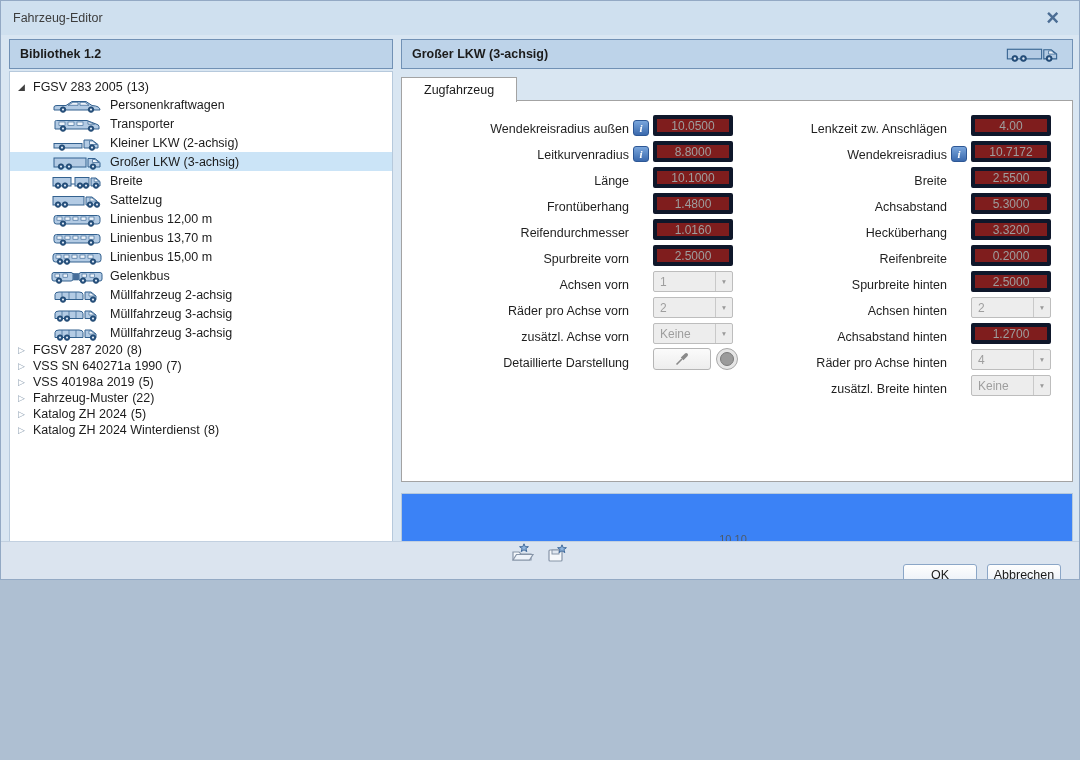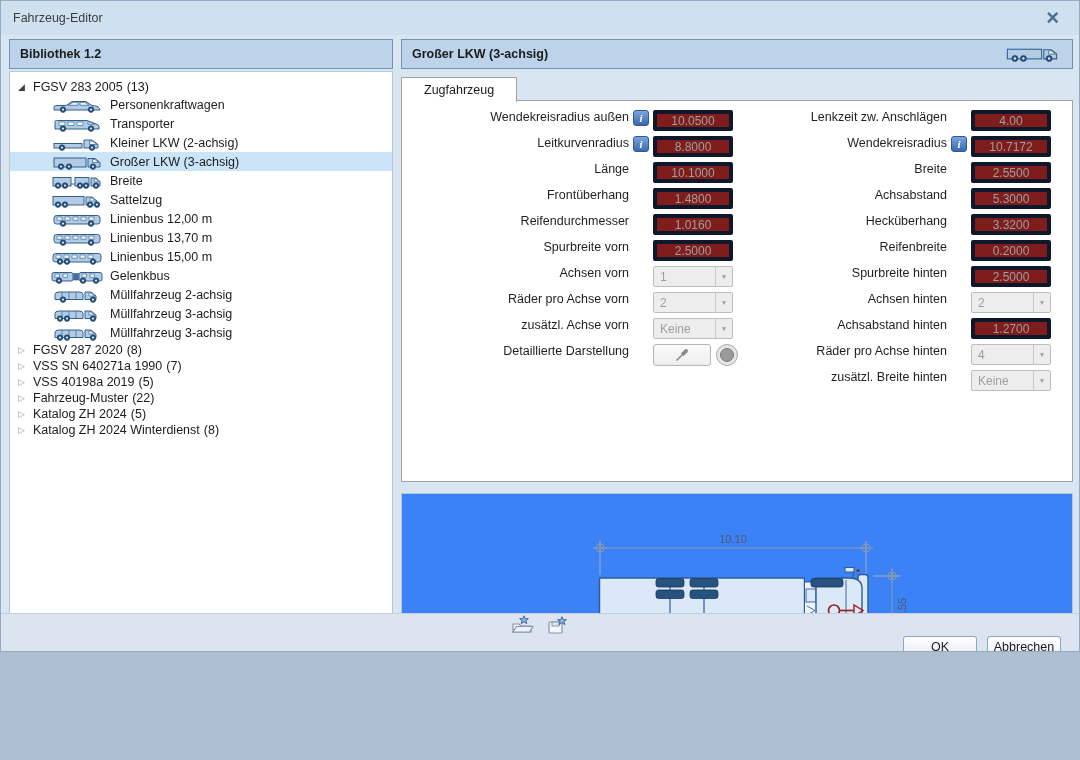--- a/index.html
+++ b/index.html
@@ -1,16 +1,16 @@
 <!DOCTYPE html>
 <html><head>
 <meta charset="utf-8">
 <style>
   html,body{margin:0;padding:0;background:#aebfd2;}
-  .dialog{position:relative;width:1080px;height:652px;background:#d9e6f2;border:1px solid #93a9c4;
+  .dialog{position:relative;width:1080px;height:580px;background:#d9e6f2;border:1px solid #93a9c4;
           box-sizing:border-box;font-family:"Liberation Sans",sans-serif;overflow:hidden;}
   
   .titlebar{position:absolute;left:0;top:0;right:0;height:34px;background:#cfe0ef;display:flex;align-items:center;padding:0 12px;box-sizing:border-box;}
   .title{font-size:12.5px;color:#3c3c3c;flex:1;}
   .close{color:#4b6d94;font-size:22px;font-weight:bold;line-height:1;margin-right:8px;cursor:pointer;}
   
   .panel-header{position:absolute;height:30px;background:#bdd3e9;border:1px solid #7191b5;box-sizing:border-box;
                 display:flex;align-items:center;padding:0 10px;font-size:12.5px;font-weight:bold;color:#1b1b1b;}
   #lib-header{left:8px;top:38px;width:384px;}
   #veh-header{left:400px;top:38px;width:672px;}
@@ -28,21 +28,21 @@
   .tcount{font-weight:normal;margin-left:4px;}
   .vicon{width:60px;display:flex;align-items:center;flex:0 0 auto;}
   
   .tabstrip{position:absolute;left:400px;top:76px;height:24px;z-index:3;}
   .tab{height:24px;background:#fff;border:1px solid #a3a3a3;border-bottom:none;padding:0 22px;font-size:12.5px;
        color:#1b1b1b;display:inline-flex;align-items:center;margin-left:0;}
   .form-panel{position:absolute;left:400px;top:99px;width:672px;height:382px;background:#fff;border:1px solid #a3a3a3;box-sizing:border-box;}
   .fcol{position:absolute;top:9px;}
   #fcol-left{left:2px;}
   #fcol-right{left:320px;}
-  .frow{display:flex;align-items:flex-start;height:26px;}
+  .frow{display:flex;align-items:flex-end;height:26px;}
   .flabel{width:225px;text-align:right;font-size:12.5px;color:#1f1f1f;flex:0 0 auto;}
   .finfo{width:24px;display:flex;justify-content:center;align-items:center;flex:0 0 auto;}
   .info-icon{width:16px;height:16px;border-radius:3px;background:linear-gradient(#7aa6dc,#3a69ad);border:1px solid #2d5795;
              color:#fff;font-size:11px;font-weight:bold;font-style:italic;display:flex;align-items:center;justify-content:center;
              font-family:"Liberation Serif",serif;box-sizing:border-box;}
   .fin{width:80px;height:21px;background:#7f1d1d;border:4px solid #0f172a;border-radius:2px;color:#9e9e9e;font-size:12px;
        display:flex;align-items:center;justify-content:center;box-sizing:border-box;flex:0 0 auto;}
   .fsel{width:80px;height:21px;background:#ededed;border:1px solid #bdbdbd;border-radius:2px;box-sizing:border-box;
         display:flex;align-items:stretch;color:#9e9e9e;font-size:12px;flex:0 0 auto;}
   .fsel-val{flex:1;display:flex;align-items:center;padding-left:6px;}

